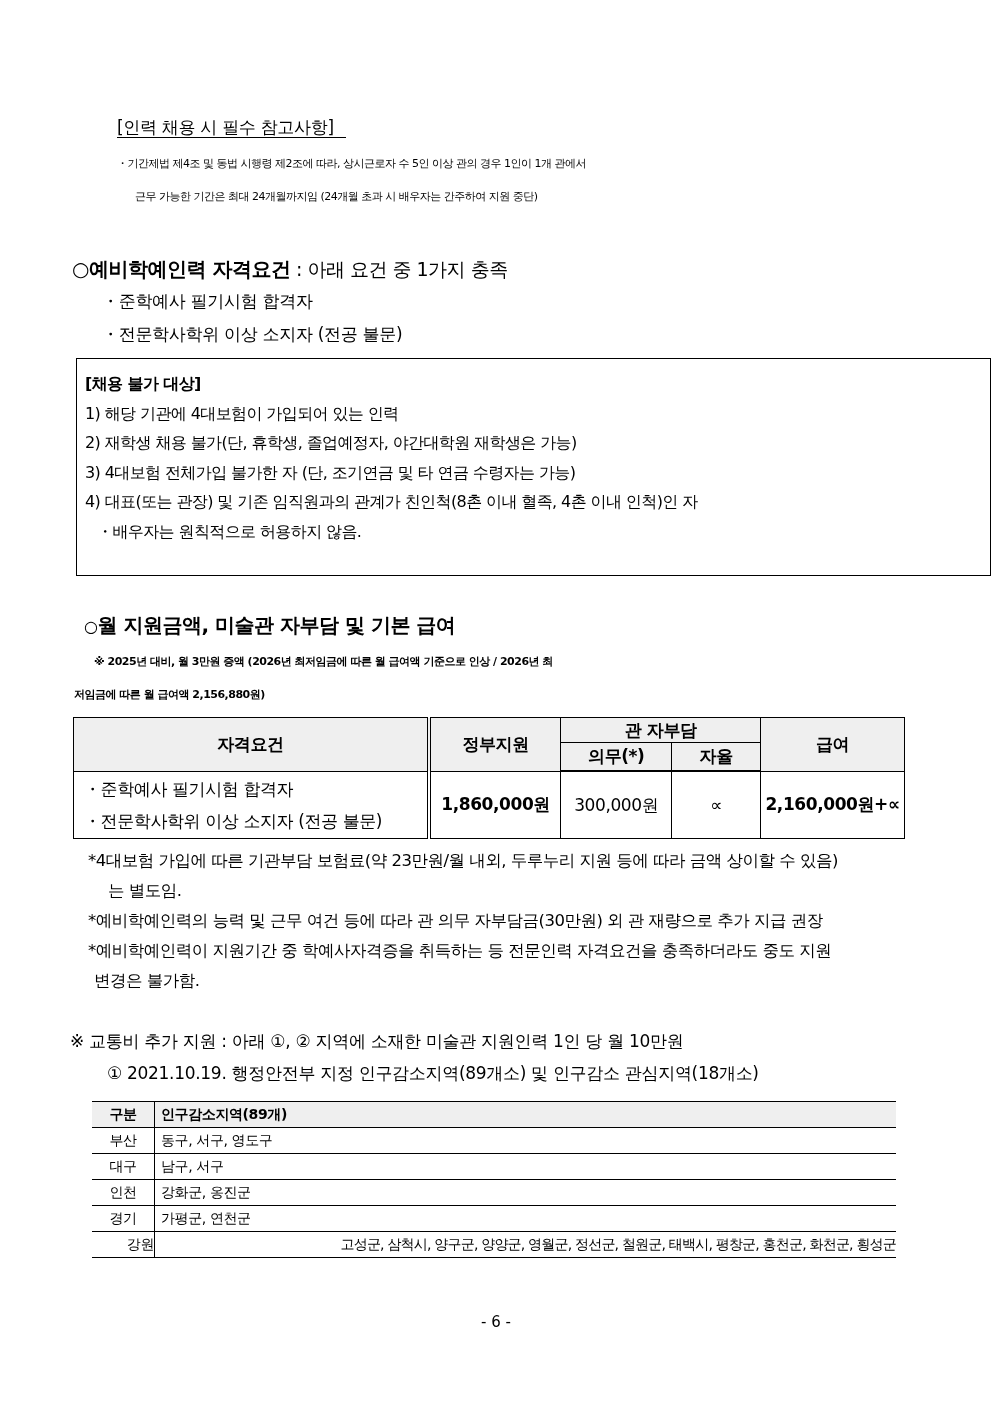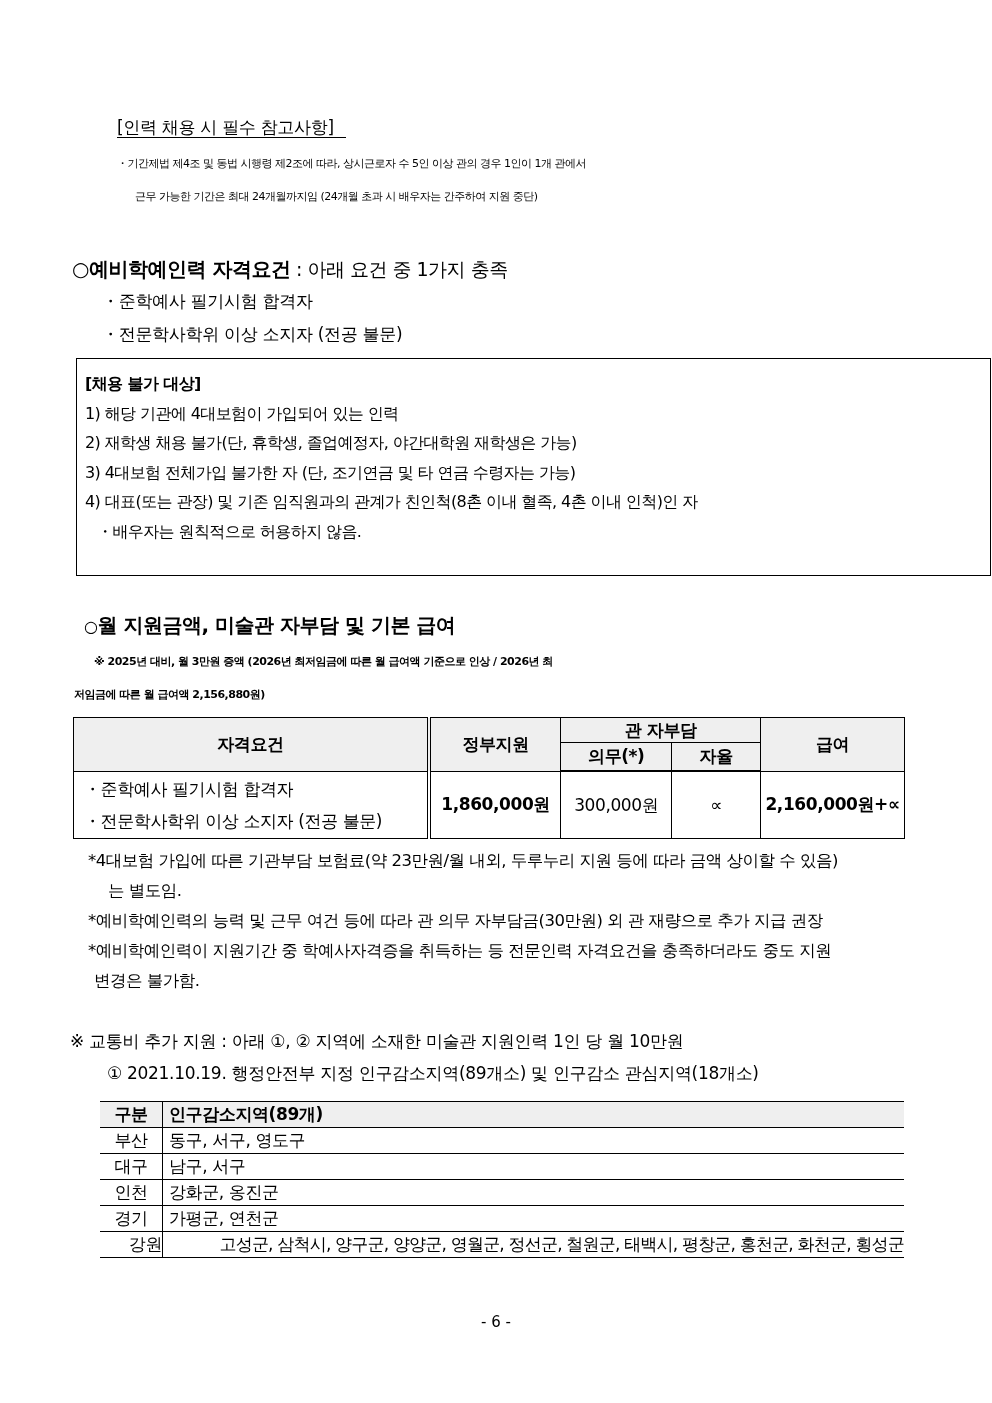--- a/index.html
+++ b/index.html
@@ -36,21 +36,21 @@
     .t1 thead tr:last-child th { border-bottom: 2.5px solid #000; }
     .t1 tr.h1 th { height: 24px; }
     .t1 tr.h2 th { height: 27px; }
     .t1 td { height: 66px; }
     .t1 td.left { text-align: left; padding-left: 10px; line-height: 32px; }
 
     .notes { left: 88px; width: 834px; white-space: normal; font-size: 16.5px; letter-spacing: -0.5px; line-height: 30px; text-align: justify; }
     .notes .cont { display: block; padding-left: 20px; }
     .notes .cont2 { display: block; padding-left: 6px; }
 
-    .t2 { left: 100px; top: 1101px; width: 804px; font-size: 17px; letter-spacing: -0.4px; }
+    .t2 { left: 92px; top: 1101px; width: 804px; font-size: 14px; letter-spacing: -0.4px; }
     .t2 th, .t2 td { border-bottom: 1px solid #000; height: 25px; padding: 0; }
     .t2 thead th { border-top: 1.5px solid #000; background: #efefef; font-weight: bold; border-bottom: 1px solid #000; }
     .t2 .c1 { width: 62px; text-align: center; border-right: 1px solid #000; }
     .t2 .c2 { text-align: left; padding-left: 6px; }
     .t2 thead .c2 { }
     .t2 tbody tr:last-child td { border-bottom: 1.5px solid #000; text-align: right; }
 
     .pagenum { left: 0; width: 992px; top: 1313px; text-align: center; font-size: 15px; }
   </style>
 </head>

